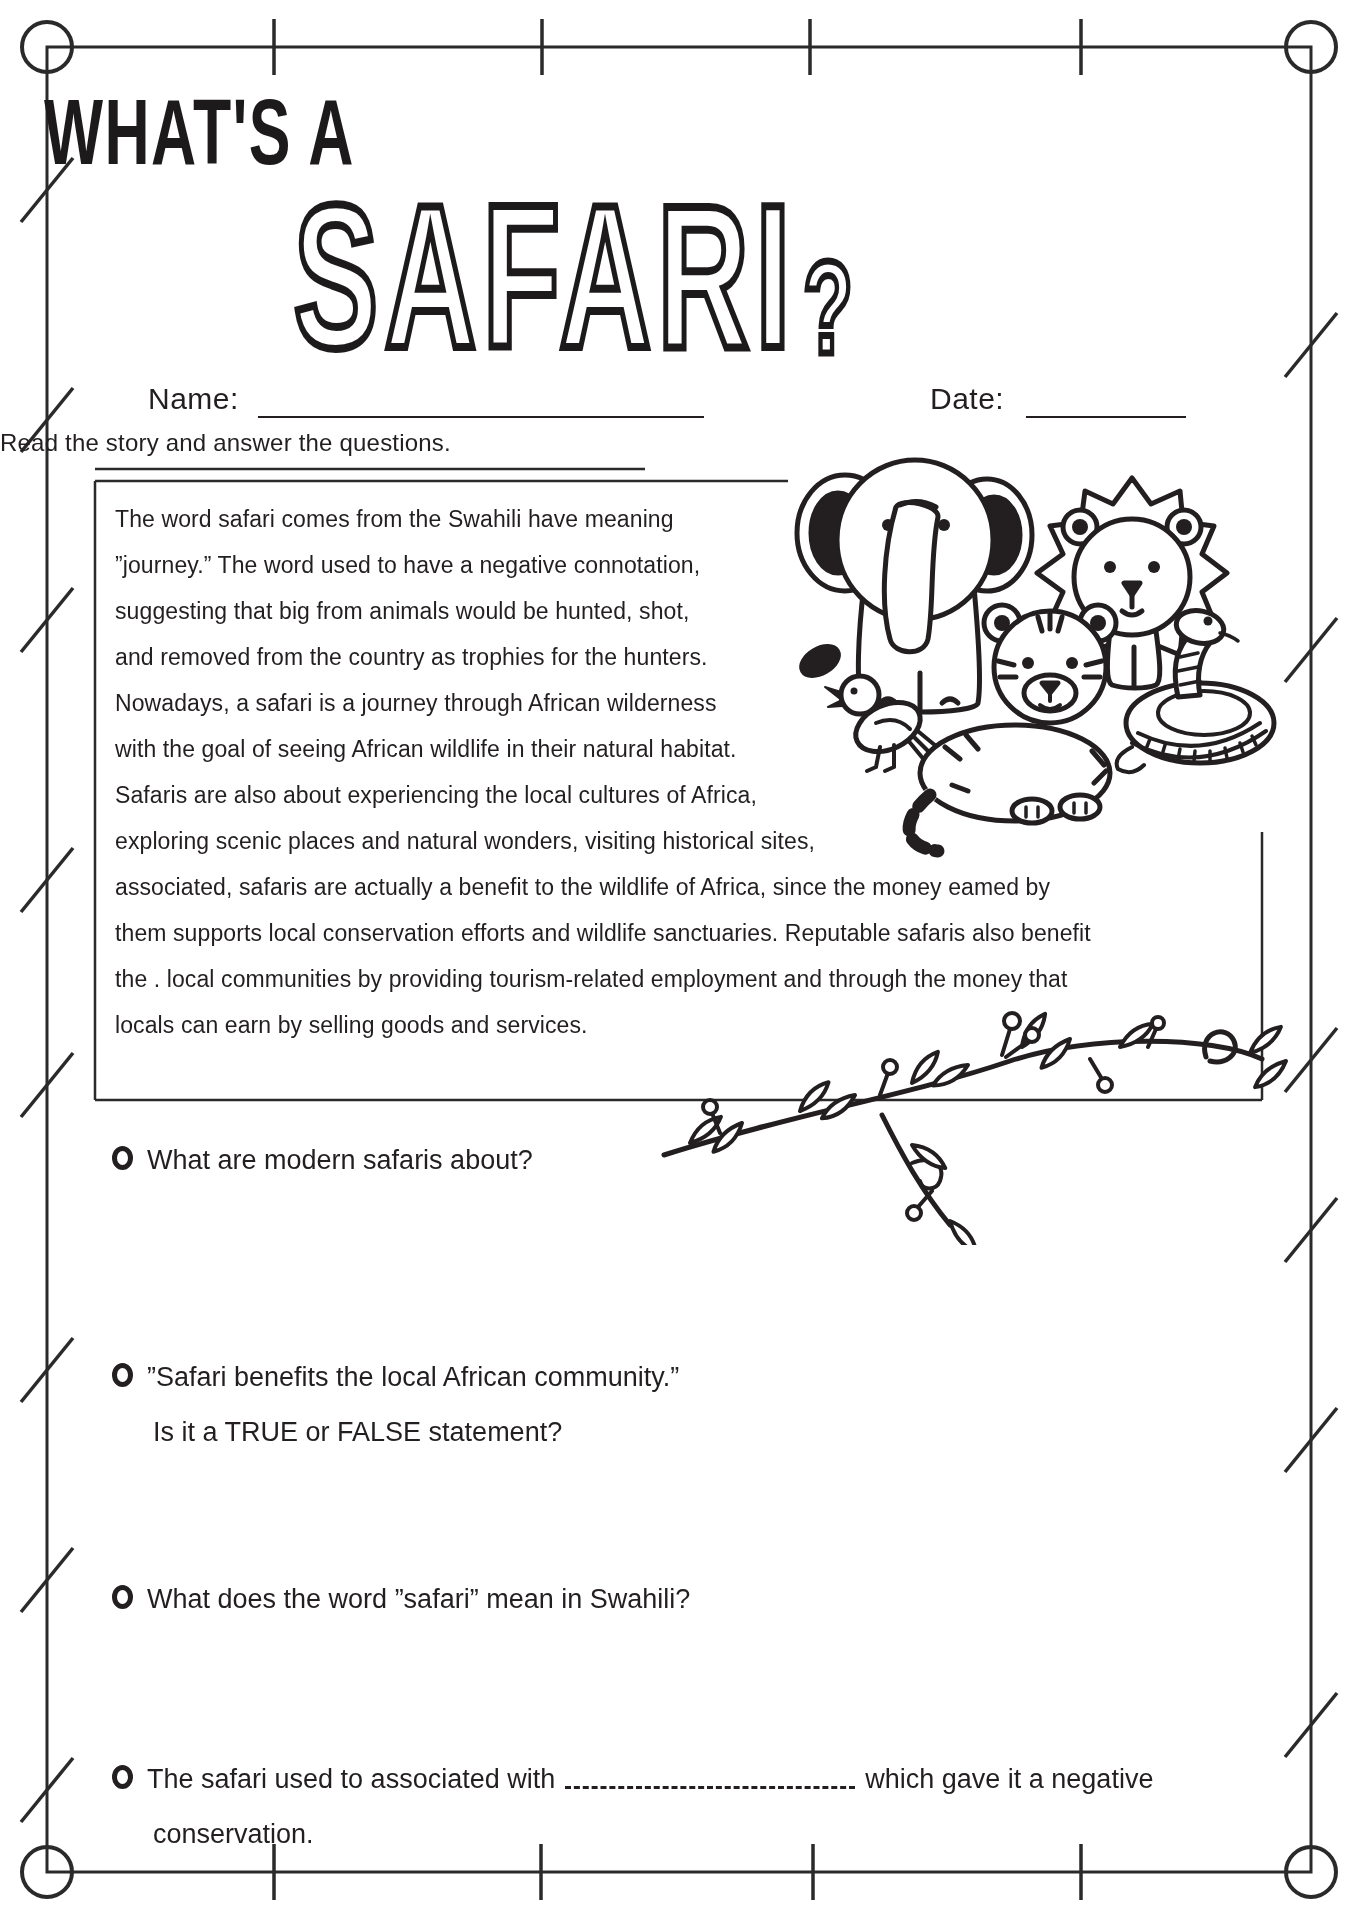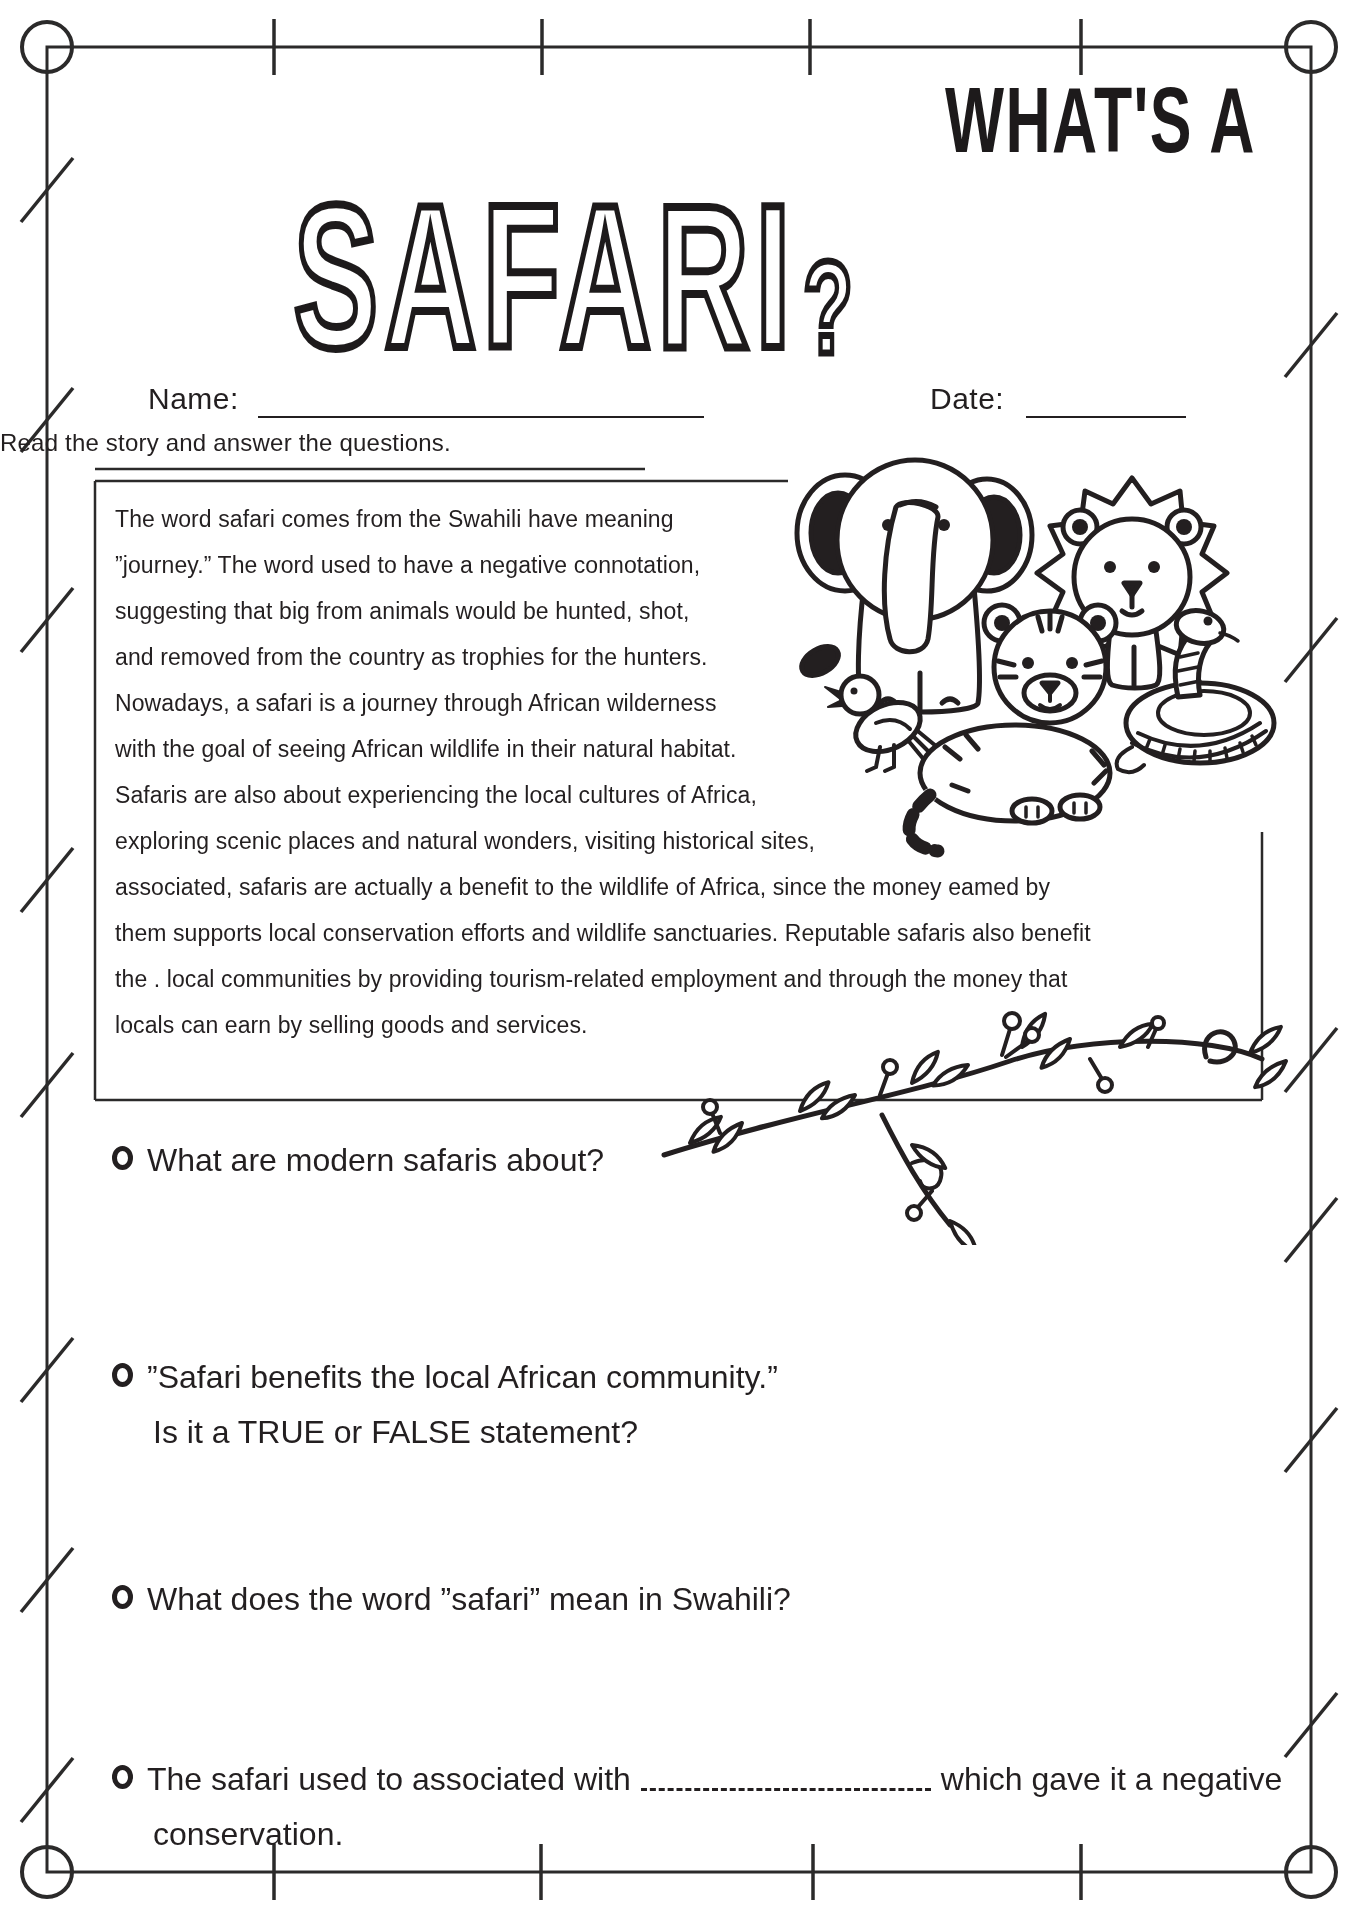--- a/index.html
+++ b/index.html
@@ -4,21 +4,21 @@
 <style>
   html,body{margin:0;padding:0;background:#888;}
   .page{
     position:relative; width:1358px; height:1920px; background:#ffffff;
     font-family:"Liberation Sans", sans-serif; color:#231f20; overflow:hidden;
     margin:0 auto;
   }
   .abs{position:absolute;}
   svg{display:block;}
   
-  .title1-wrap{top:74px; left:0; width:100%; display:flex; justify-content:flex-end;}
+  .title1-wrap{top:86px; left:0; width:100%; display:flex; justify-content:flex-start;}
   .title1{
     position:relative; left:-29px;
     font-size:92px; font-weight:bold; letter-spacing:2px; line-height:1;
     transform:scaleX(0.68); transform-origin:center;
     color:#1d1a1b; white-space:nowrap;
   }
   .title2-wrap{top:192px; left:0; width:100%; display:flex; justify-content:center;}
   .title2{
     position:relative; left:-106px; display:flex; align-items:flex-end;
     transform:scaleX(0.62); transform-origin:center; white-space:nowrap;
@@ -38,21 +38,21 @@
     top:429px; left:0; width:100%; text-align:left;
     font-size:24px; letter-spacing:0.2px;
   }
   
   .story{top:496px; left:115px; width:1132px;}
   .story-line{
     font-size:23px; line-height:46px; white-space:nowrap; overflow:hidden;
     letter-spacing:0.1px;
   }
   
-  .question{position:absolute; left:112px; font-size:32px; line-height:55px;}
+  .question{position:absolute; left:112px; font-size:27px; line-height:55px;}
   .q-row{display:flex; align-items:flex-start;}
   .bullet{
     flex:0 0 auto; width:11px; height:14px; border:5.5px solid #231f20;
     border-radius:50%; margin:13px 14px 0 0;
   }
   .q-line2{margin-left:41px;}
   .answer-blank{
     display:inline-block; width:290px; height:22px; margin:0 10px;
     border-bottom:3.5px dashed #231f20; vertical-align:-1px;
   }

